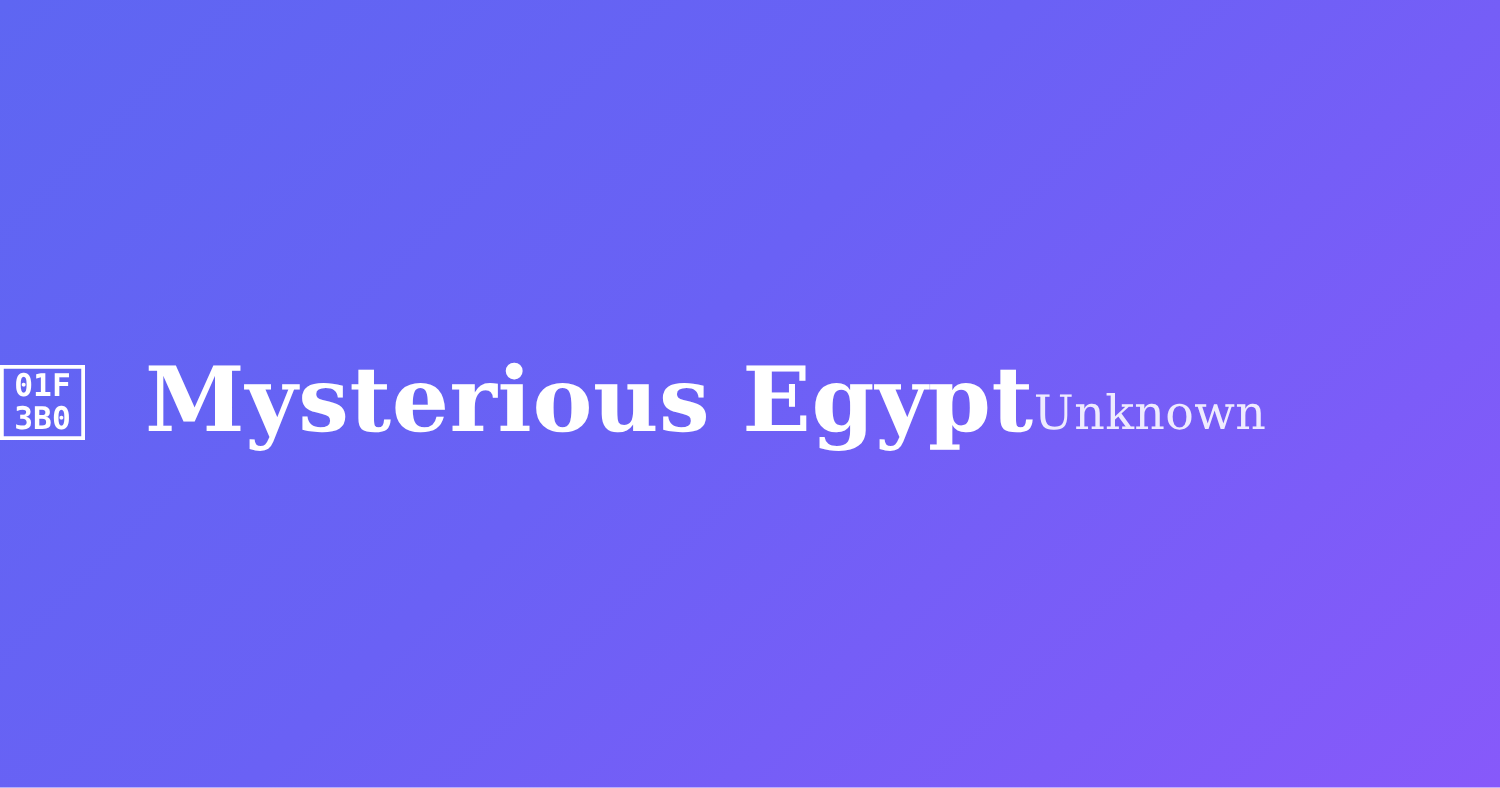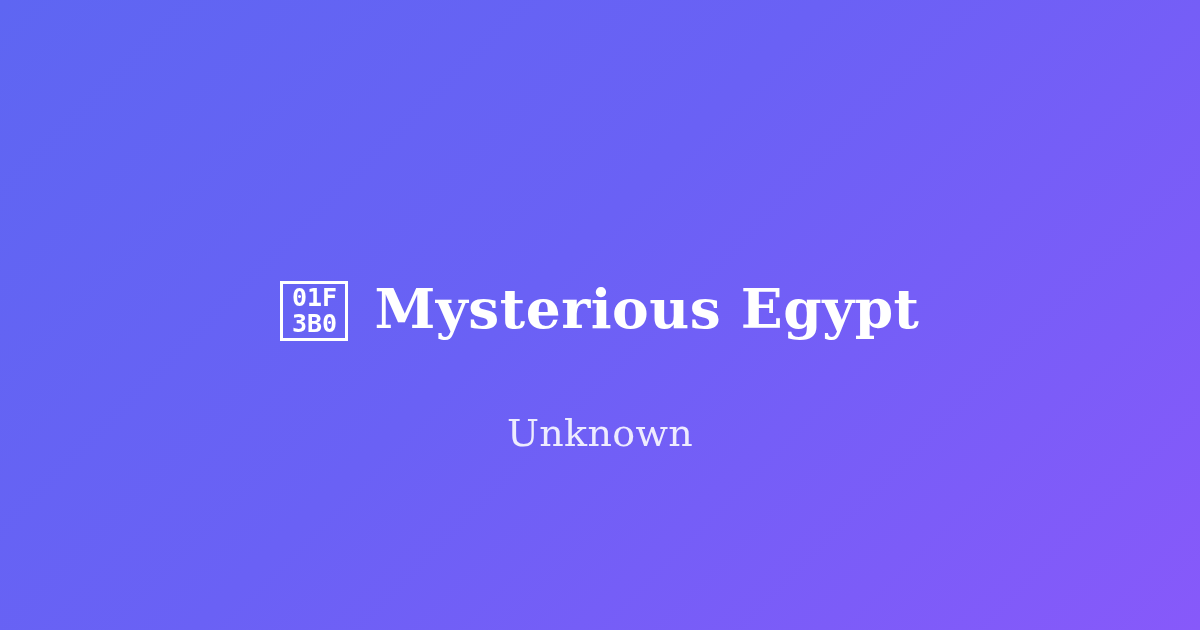--- a/index.html
+++ b/index.html
@@ -28,21 +28,20 @@
     overflow: hidden;
   }
 
   
   .hero {
     position: absolute;
     left: 0;
     right: 0;
     top: 228px;
     display: flex;
-    flex-direction: column;
     align-items: center;
   }
 
   .title-row {
     display: flex;
     flex-direction: row;
     align-items: center;
     justify-content: center;
     gap: 26px;
     line-height: 1;
@@ -70,25 +69,26 @@
     font-size: 25px;
     line-height: 26px;
     letter-spacing: 0px;
     color: #ffffff;
     white-space: pre;
   }
 
   .title-text {
     font-family: "DejaVu Serif", "Liberation Serif", serif;
     font-weight: 700;
-    font-size: 55px;
+    font-size: 72px;
     line-height: 88px;
     color: #ffffff;
     white-space: nowrap;
     letter-spacing: 0.5px;
+    margin-left: 22px;
   }
 
   .subtitle {
     margin-top: 20px;
     font-family: "DejaVu Serif", "Liberation Serif", serif;
     font-weight: 400;
     font-size: 38px;
     line-height: 46px;
     color: rgba(255, 255, 255, 0.88);
     white-space: nowrap;

